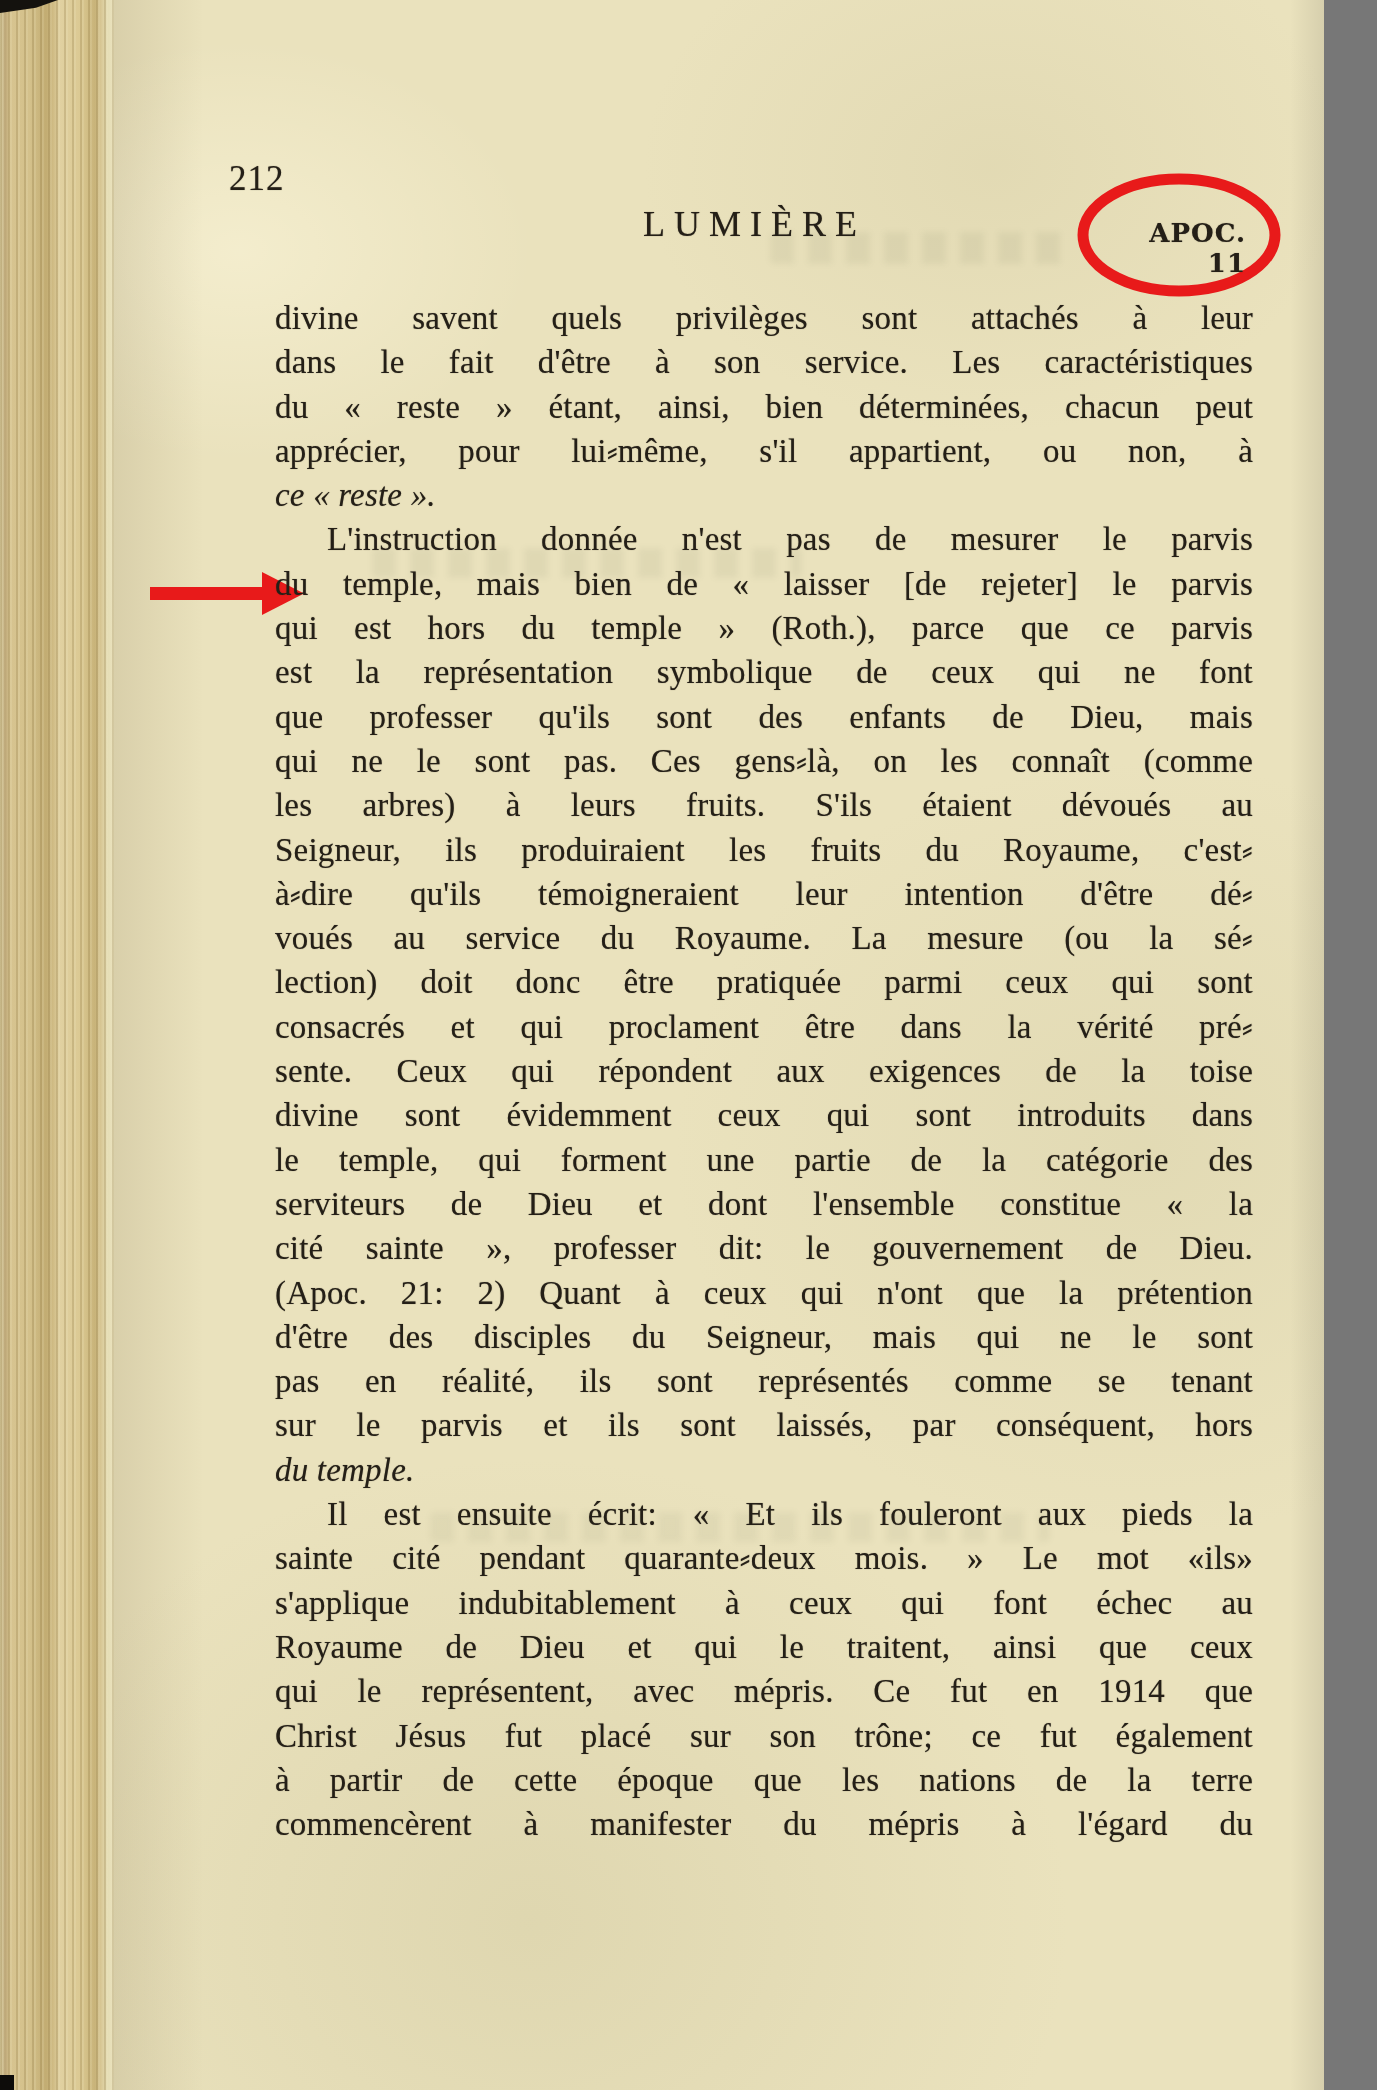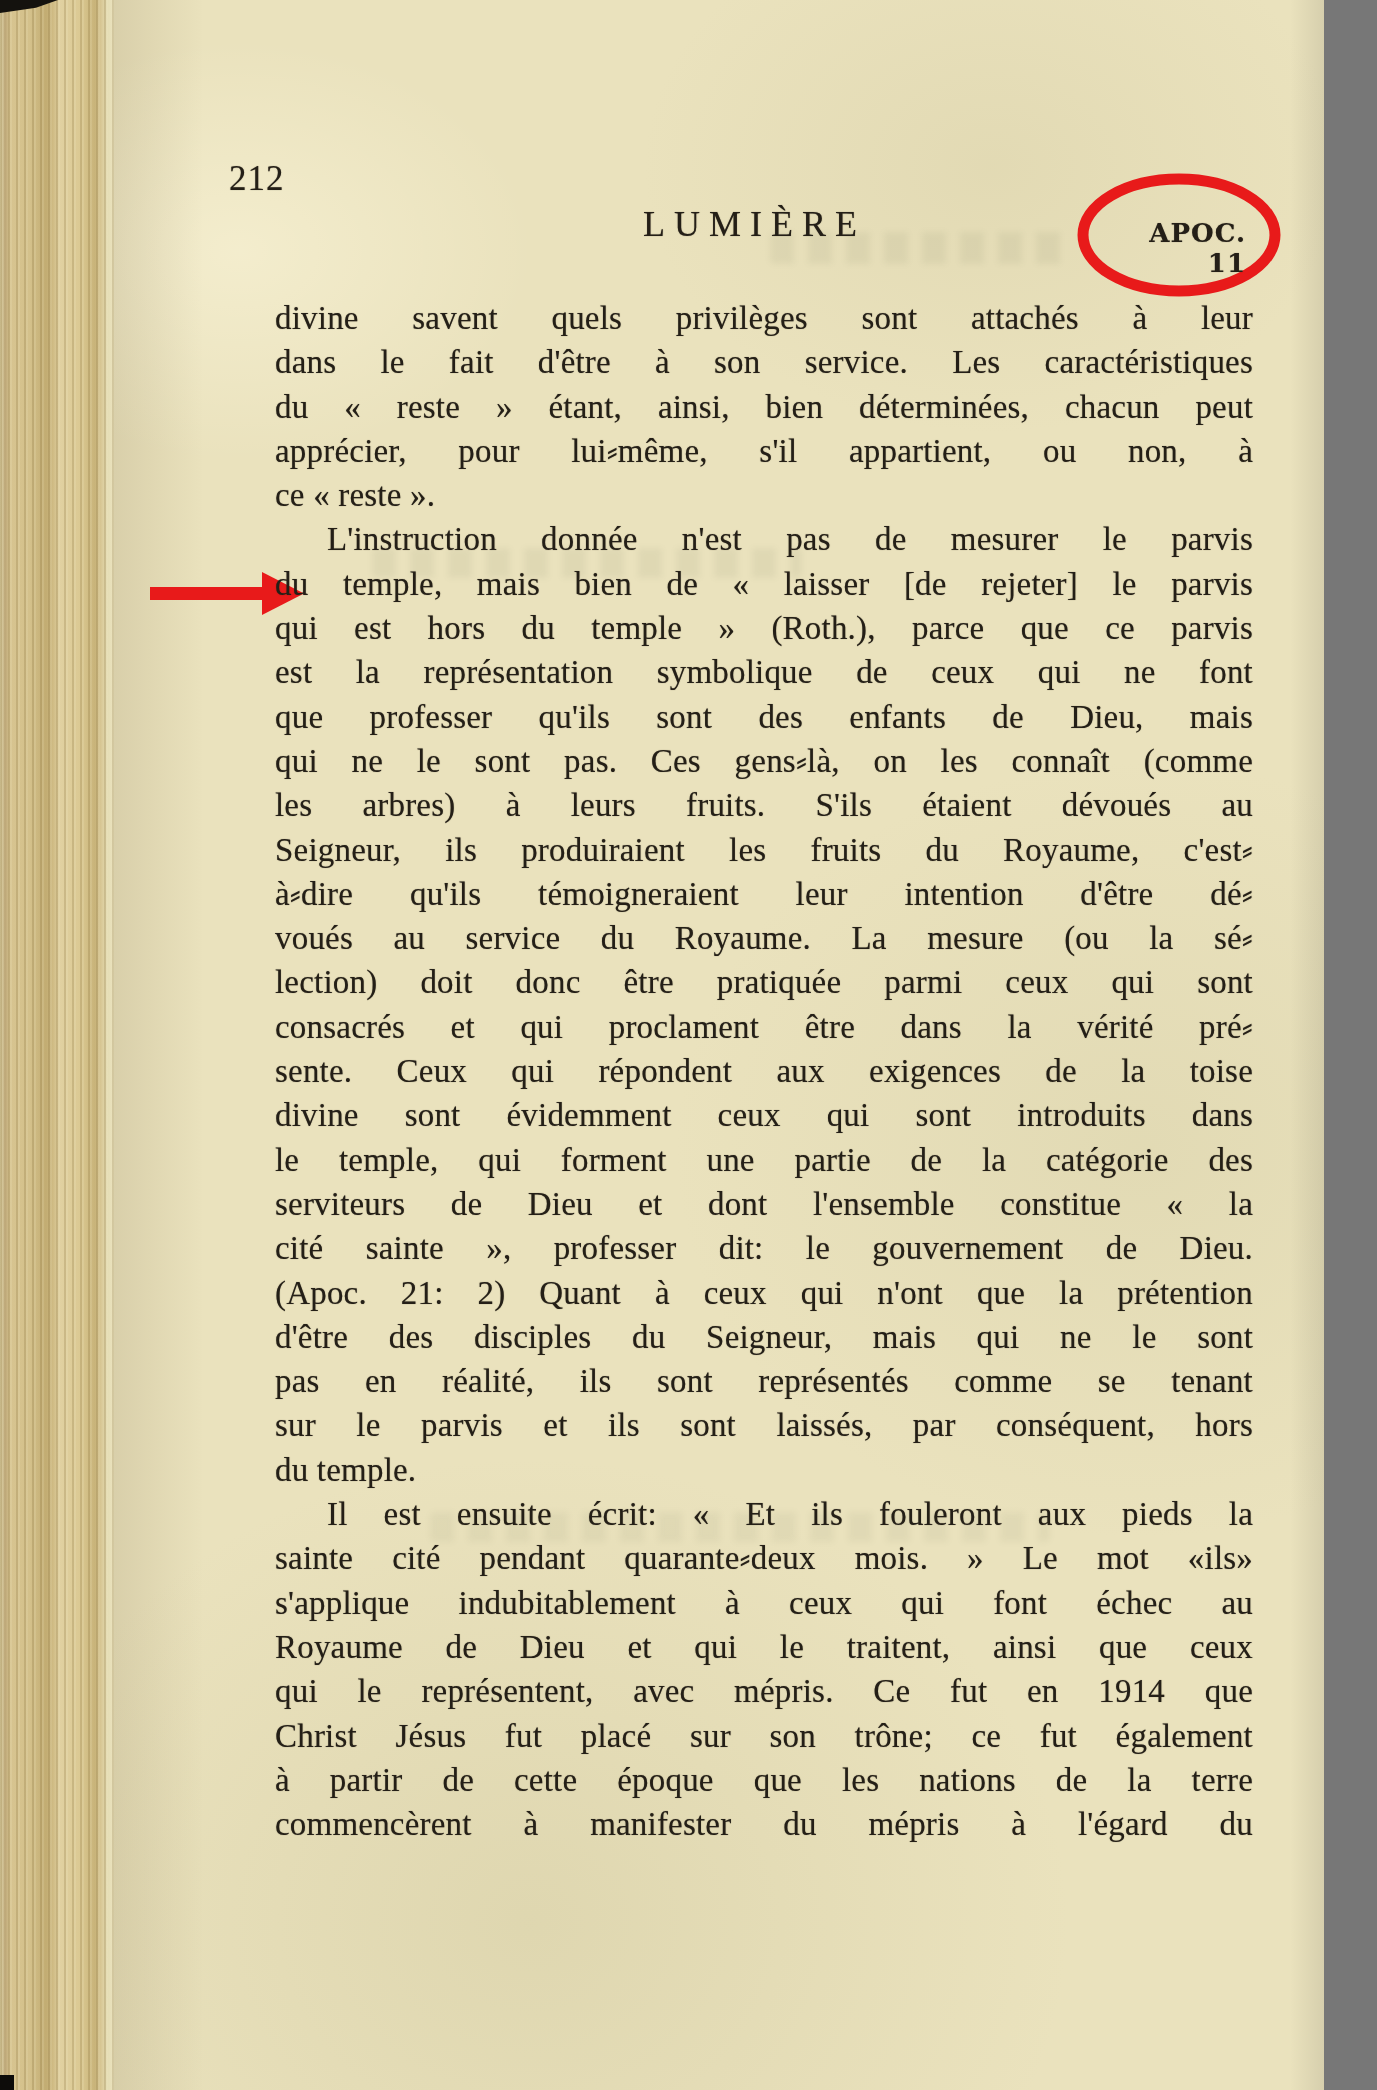--- a/index.html
+++ b/index.html
@@ -61,21 +61,21 @@
   .text-block{position:absolute;left:247px;top:296px;width:1006px;}
   .line{
     height:44.3px;line-height:44.3px;font-size:33px;
     text-align:justify;text-align-last:justify;
     white-space:normal;
     text-shadow:0 0 1px rgba(45,38,26,0.55);
     letter-spacing:0.2px;
     margin-left:28px;
   }
   .line.indent{text-indent:52px;}
-  .line.flush{text-align-last:left;}
+  .line.flush{text-align-last:left;font-style:italic;}
 
   
   .smudge{
     position:absolute;border-radius:5px;
     background:repeating-linear-gradient(90deg, rgba(95,102,72,0.55) 0 24px, transparent 24px 38px);
     filter:blur(3px);opacity:0.14;
   }
   .smudge.s1{left:770px;top:232px;width:300px;height:32px;}
   .smudge.s2{left:372px;top:548px;width:430px;height:30px;}
   .smudge.s3{left:430px;top:1512px;width:620px;height:30px;opacity:0.12;}

